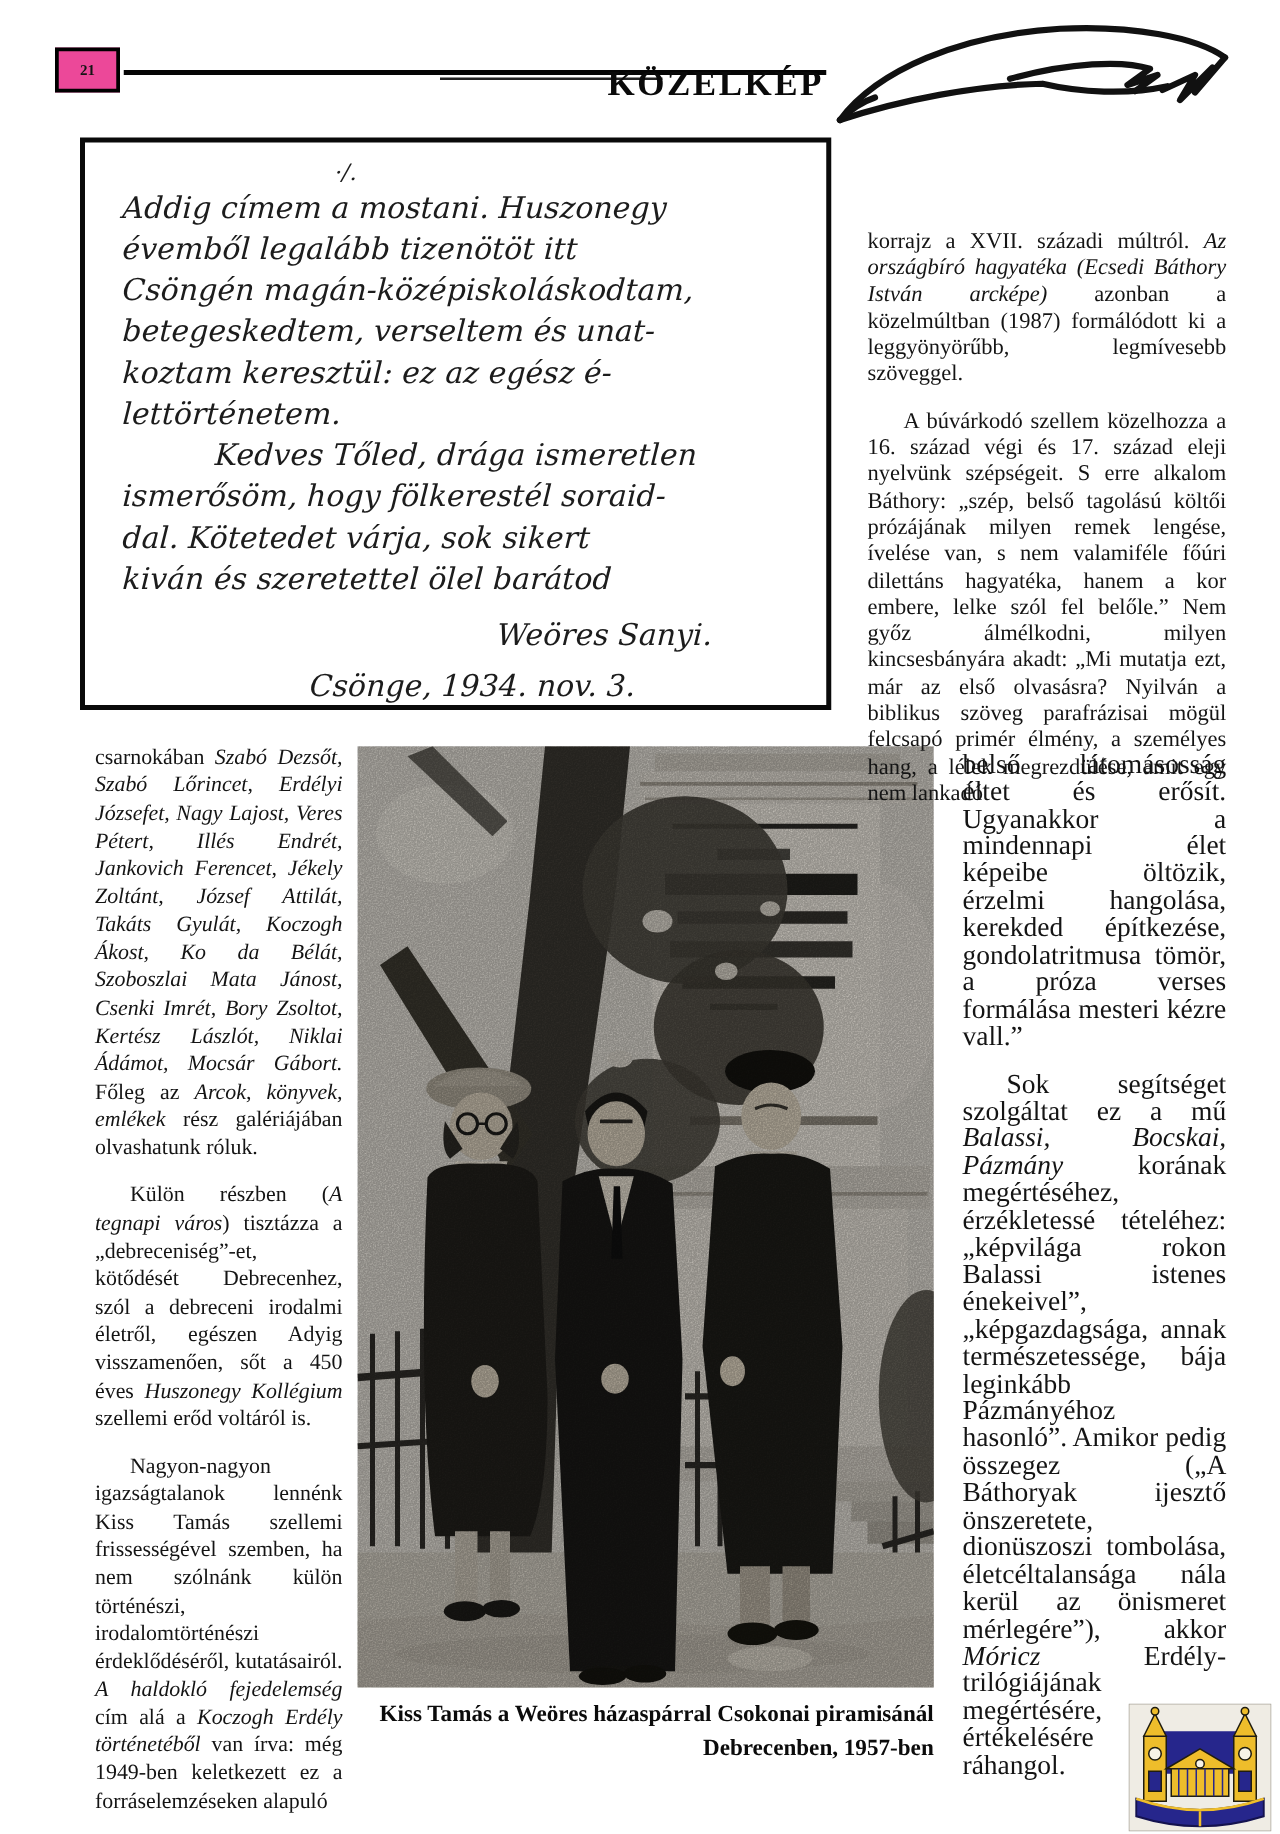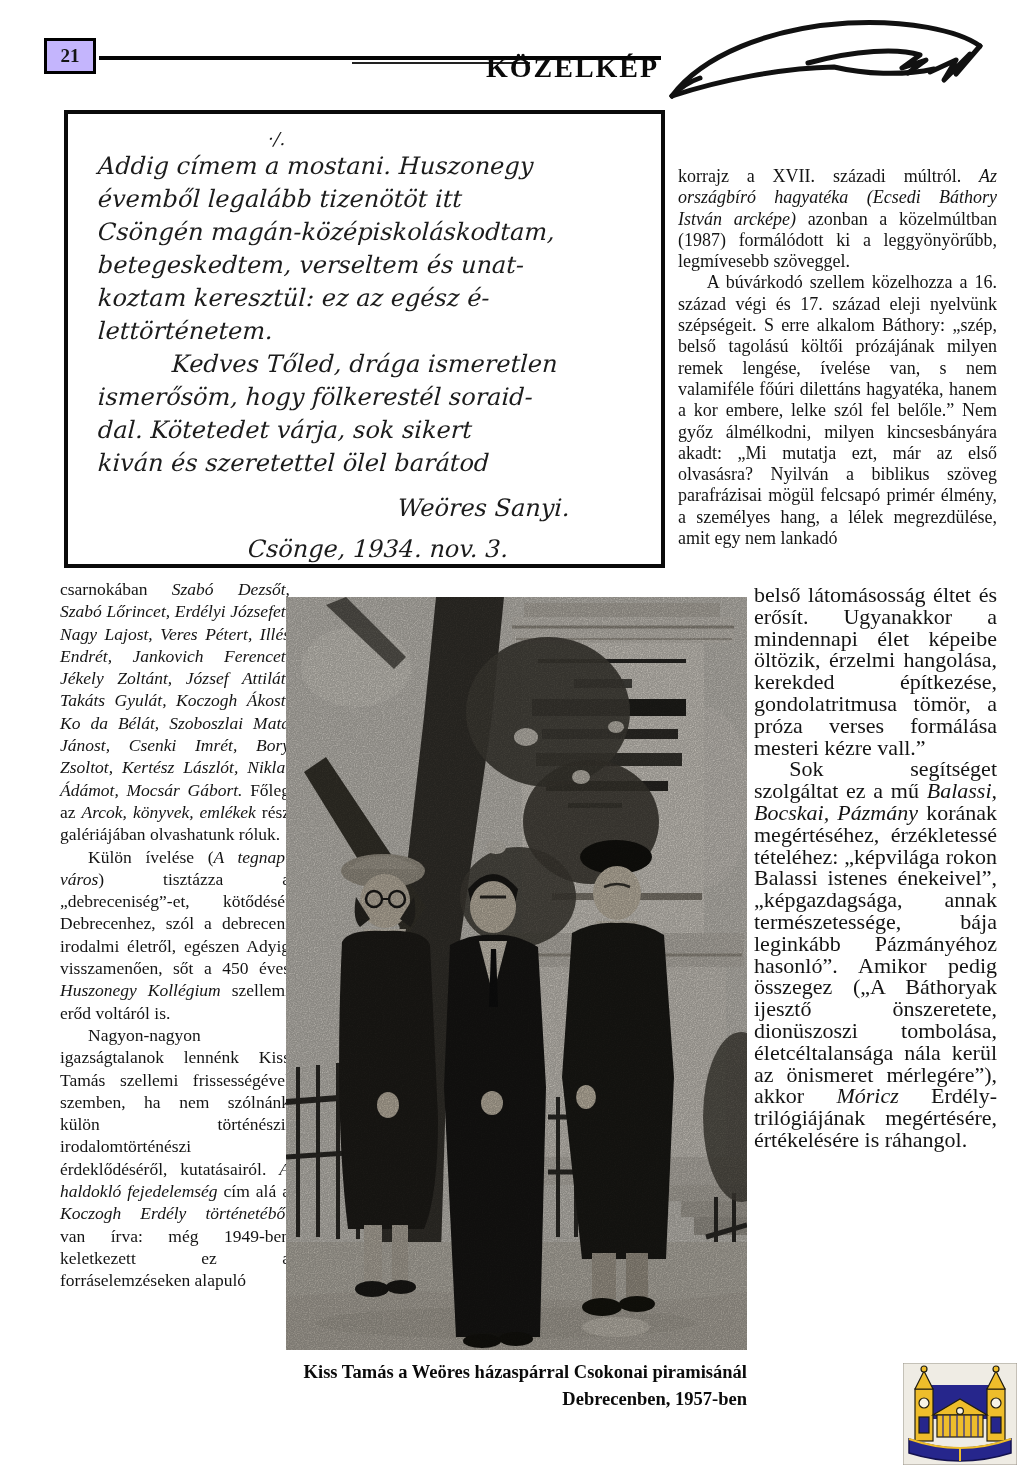--- a/index.html
+++ b/index.html
@@ -4,21 +4,21 @@
 <style>
   html,body{margin:0;padding:0;}
   body{
     width:1024px;height:1467px;position:relative;background:#ffffff;
     font-family:"Liberation Serif",serif;color:#141414;overflow:hidden;
   }
   
   .pagenum{
     position:absolute;left:44px;top:38px;width:52px;height:36px;
     border:3px solid #000;box-sizing:border-box;text-align:center;
-    line-height:30px;font-weight:bold;font-size:19px;background:#c4b5fd;
+    line-height:30px;font-weight:bold;font-size:12px;background:#ec4899;
   }
   .hrule{position:absolute;left:99px;top:56px;width:562px;height:4px;background:#050505;}
   .hrule2{position:absolute;left:352px;top:62px;width:178px;height:2px;background:#222;}
   .sectitle{
     position:absolute;left:474px;top:40px;margin:12px;
     font-size:28px;font-weight:bold;letter-spacing:2px;color:#0a0a0a;
   }
   .quill{position:absolute;left:658px;top:10px;width:338px;height:102px;}
   
   .letter{
@@ -27,21 +27,21 @@
     padding:14px 22px 10px 30px;
   }
   .hw{font-family:"DejaVu Serif",serif;font-style:italic;color:#1c1c1c;}
   .hw-line{font-size:24px;line-height:33px;white-space:nowrap;transform:skewX(-3deg);}
   .hw-line.mark{font-size:18px;line-height:22px;padding-left:170px;}
   .hw-line.ind{padding-left:74px;}
   .hw-line.sig{padding-left:300px;padding-top:12px;}
   .hw-line.date{padding-left:150px;padding-top:8px;}
   
   .col{position:absolute;text-align:justify;}
-  .col p{margin:0;text-indent:1.6em;}
+  .col p{margin:16px;text-indent:1.6em;}
   .col p.noindent{text-indent:0;}
   .col i{font-style:italic;}
   .col-left{left:60px;top:578px;width:230px;font-size:17.5px;line-height:22.3px;}
   .col-rwide{left:678px;top:166px;width:319px;font-size:18px;line-height:21.3px;}
   .col-rnarrow{left:754px;top:584px;width:243px;font-size:22px;line-height:21.8px;}
   
   .photo{position:absolute;left:286px;top:597px;width:461px;margin:0;}
   .photo svg{display:block;width:461px;height:753px;}
   .photo figcaption{
     font-weight:bold;font-size:18.5px;line-height:1.45;text-align:right;
@@ -79,21 +79,21 @@
     <div class="hw-line ind">Kedves Tőled, drága ismeretlen</div>
     <div class="hw-line">ismerősöm, hogy fölkerestél soraid-</div>
     <div class="hw-line">dal. Kötetedet várja, sok sikert</div>
     <div class="hw-line">kiván és szeretettel ölel barátod</div>
     <div class="hw-line sig">Weöres Sanyi.</div>
     <div class="hw-line date">Csönge, 1934. nov. 3.</div>
   </section>
 
 <section class="col col-left">
     <p class="noindent"><span>csarnokában </span><i>Szabó Dezsőt, Szabó Lőrincet, Erdélyi Józsefet, Nagy Lajost, Veres Pétert, Illés Endrét, Jankovich Ferencet, Jékely Zoltánt, József Attilát, Takáts Gyulát, Koczogh Ákost, Ko da Bélát, Szoboszlai Mata Jánost, Csenki Imrét, Bory Zsoltot, Kertész Lászlót, Niklai Ádámot, Mocsár Gábort.</i><span> Főleg az </span><i>Arcok, könyvek, emlékek</i><span> rész galériájában olvashatunk róluk.</span></p>
-    <p><span>Külön ívelése (</span><i>A tegnapi város</i><span>) tisztázza a „debreceniség”-et, kötődését Debrecenhez, szól a debreceni irodalmi életről, egészen Adyig visszamenően, sőt a 450 éves </span><i>Huszonegy Kollégium</i><span> szellemi erőd voltáról is.</span></p>
+    <p><span>Külön részben (</span><i>A tegnapi város</i><span>) tisztázza a „debreceniség”-et, kötődését Debrecenhez, szól a debreceni irodalmi életről, egészen Adyig visszamenően, sőt a 450 éves </span><i>Huszonegy Kollégium</i><span> szellemi erőd voltáról is.</span></p>
     <p><span>Nagyon-nagyon igazságtalanok lennénk Kiss Tamás szellemi frissességével szemben, ha nem szólnánk külön történészi, irodalomtörténészi érdeklődéséről, kutatásairól. </span><i>A haldokló fejedelemség</i><span> cím alá a </span><i>Koczogh Erdély történetéből</i><span> van írva: még 1949-ben keletkezett ez a forráselemzéseken alapuló</span></p>
   </section>
 
 <figure class="photo">
   <svg viewBox="0 0 461 753" aria-hidden="true">
     <defs>
       <filter id="grain" x="0" y="0" width="100%" height="100%">
         <feTurbulence type="fractalNoise" baseFrequency="0.85" numOctaves="2" result="n"></feTurbulence>
         <feColorMatrix in="n" type="matrix" values="0 0 0 0 0  0 0 0 0 0  0 0 0 0 0  0.6 0.6 0.6 0 0"></feColorMatrix>
       </filter>

